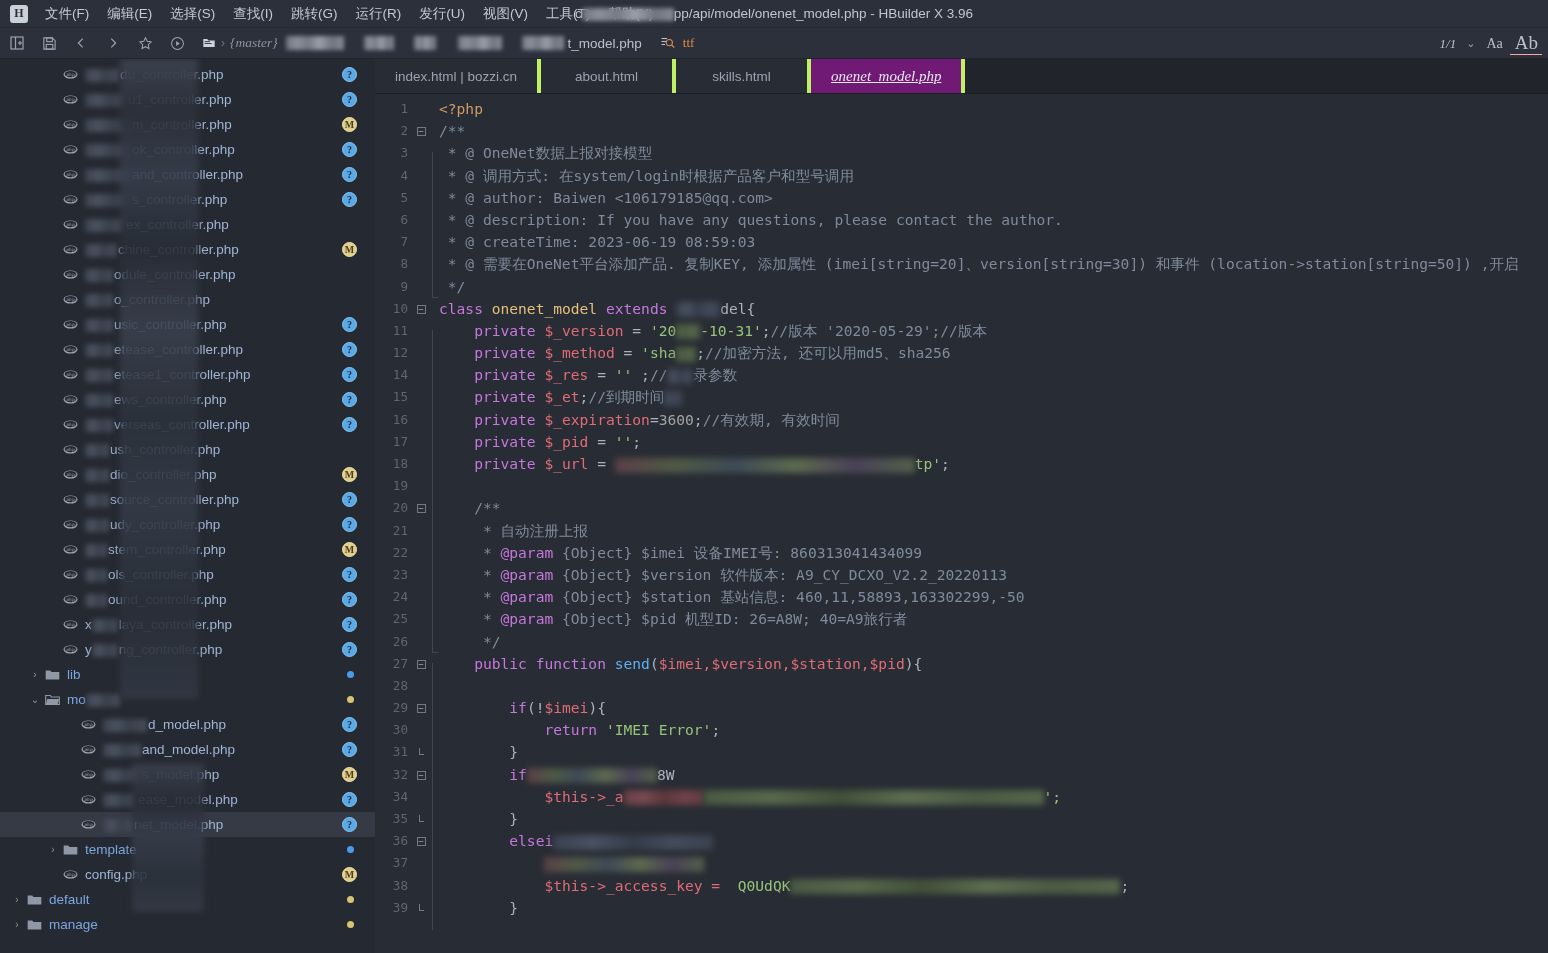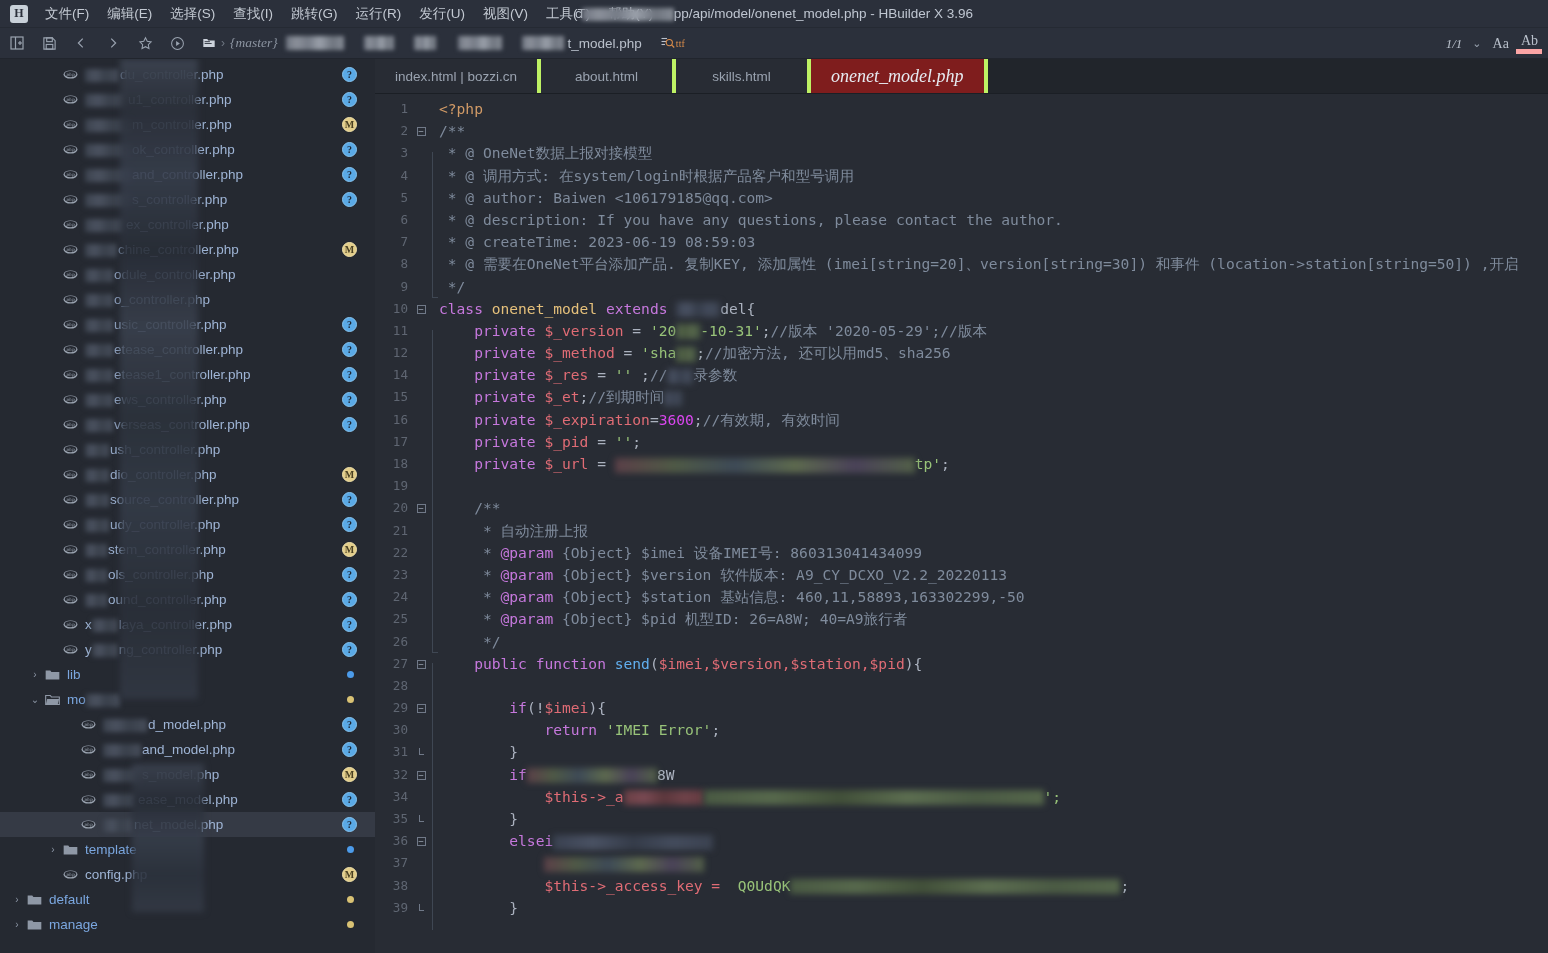--- a/index.html
+++ b/index.html
@@ -83,30 +83,30 @@
   }
   .bc-sep { margin: 0 5px; color: #6e7683; font-size: 12px; }
   .bc-master { color: #8d95a2; font-size: 13.5px; font-family: "Liberation Serif", serif; font-style: italic; }
   .bc-path { color: #b9c0cb; font-size: 13.5px; margin-left: 2px; display:flex; align-items:center; }
 
   .tb-search {
     display: flex; align-items: center;
     margin-left: 14px;
     height: 27px;
   }
-  .tb-search .kw { color: #d98c4a; font-size: 10px; font-family: "Liberation Serif", serif; }
+  .tb-search .kw { color: #d98c4a; font-size: 13px; margin-left: 7px; font-family: "Liberation Serif", serif; }
 
   .tb-right {
     position: absolute; right: 6px; top: 0;
     height: 31px; display: flex; align-items: center; gap: 2px;
   }
   .pages { color: #b9c0cb; font-size: 13px; font-style: italic; font-family: "Liberation Serif", serif; padding: 0 4px; }
   .caret-dn { color: #9aa3b0; font-size: 11px; padding: 0 4px; }
   .aa-btn { color: #b9c0cb; font-size: 14px; padding: 0 5px; font-family: "Liberation Serif", serif; }
-  .ab-btn { color: #b9c0cb; font-size: 14px; padding: 0 4px 0 5px; border-bottom: 5px solid #fca5a5; font-family: "Liberation Serif", serif; }
+  .ab-btn { color: #b9c0cb; font-size: 19px; padding: 0 4px 0 5px; border-bottom: 1px solid #fca5a5; font-family: "Liberation Serif", serif; }
 
   
   .body-wrap { display: flex; height: calc(953px - 59px); }
 
   
   .sidebar {
     width: 375px;
     background: #252931;
     overflow: hidden;
     position: relative;
@@ -198,25 +198,26 @@
     padding: 0 20px;
     min-width: 135px;
     color: #9aa3b0;
     font-size: 13.5px;
     border-right: 4px solid #bef264;
     background: #282c34;
     cursor: pointer;
     white-space: nowrap;
   }
   .tab.active {
-    background: #7f1d1d;
+    background: #701a75;
     color: #e6eaf0;
     font-style: italic;
     font-family: "Liberation Serif", serif;
-    font-size: 18px;
+    font-size: 15px;
+    text-decoration: underline;
   }
 
   .code-area {
     flex: 1 1 auto;
     position: relative;
     overflow: hidden;
     font-family: "DejaVu Sans Mono", monospace;
     font-size: 14.6px;
     line-height: 22.2px;
   }
@@ -264,21 +265,21 @@
     width: 6px; height: 1px; background: #3f4753;
   }
   .txt { white-space: pre; }
 
   
   .c-cmt   { color: #7f8b9c; }
   .c-kw    { color: #c678dd; }
   .c-cls   { color: #e5c07b; }
   .c-var   { color: #e06c75; }
   .c-str   { color: #98c379; }
-  .c-num   { color: #d946ef; }
+  .c-num   { color: #a3a3a3; }
   .c-fn    { color: #61afef; }
   .c-op    { color: #abb2bf; }
   .c-plain { color: #abb2bf; }
   .c-php   { color: #d19a66; }
   .c-at    { color: #c678dd; }
 
   
   .r {
     display: inline-block;
     vertical-align: middle;

